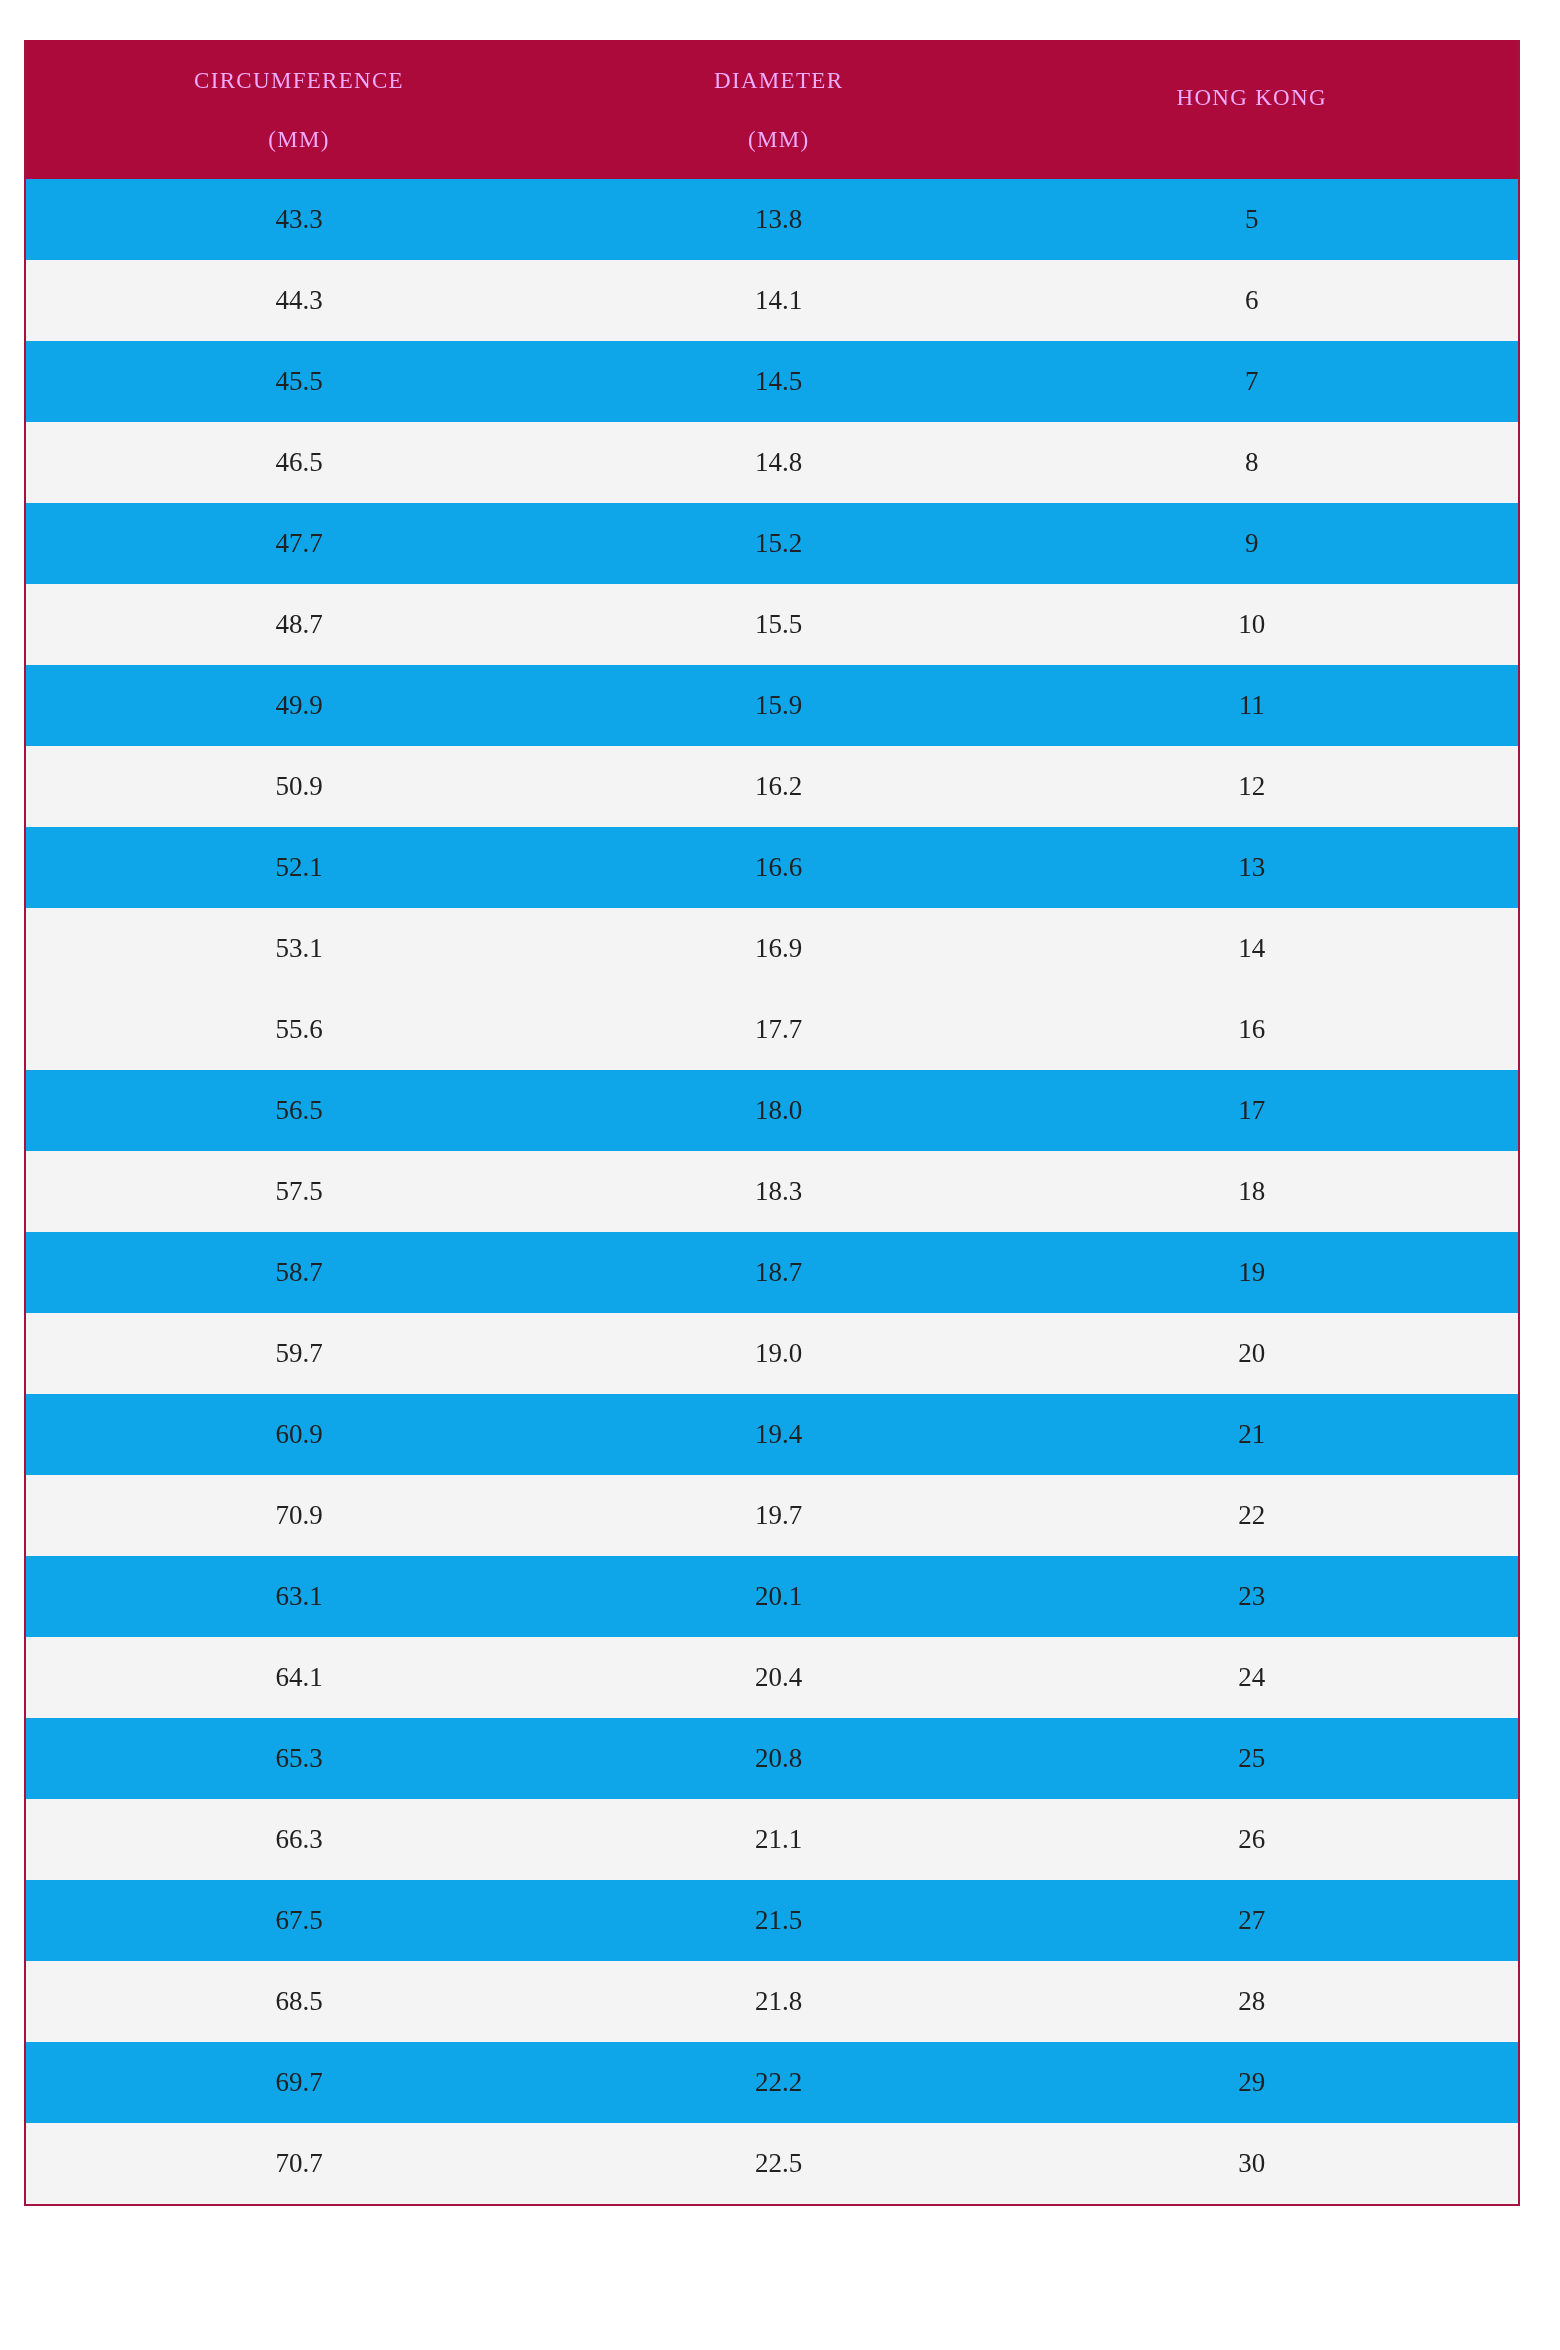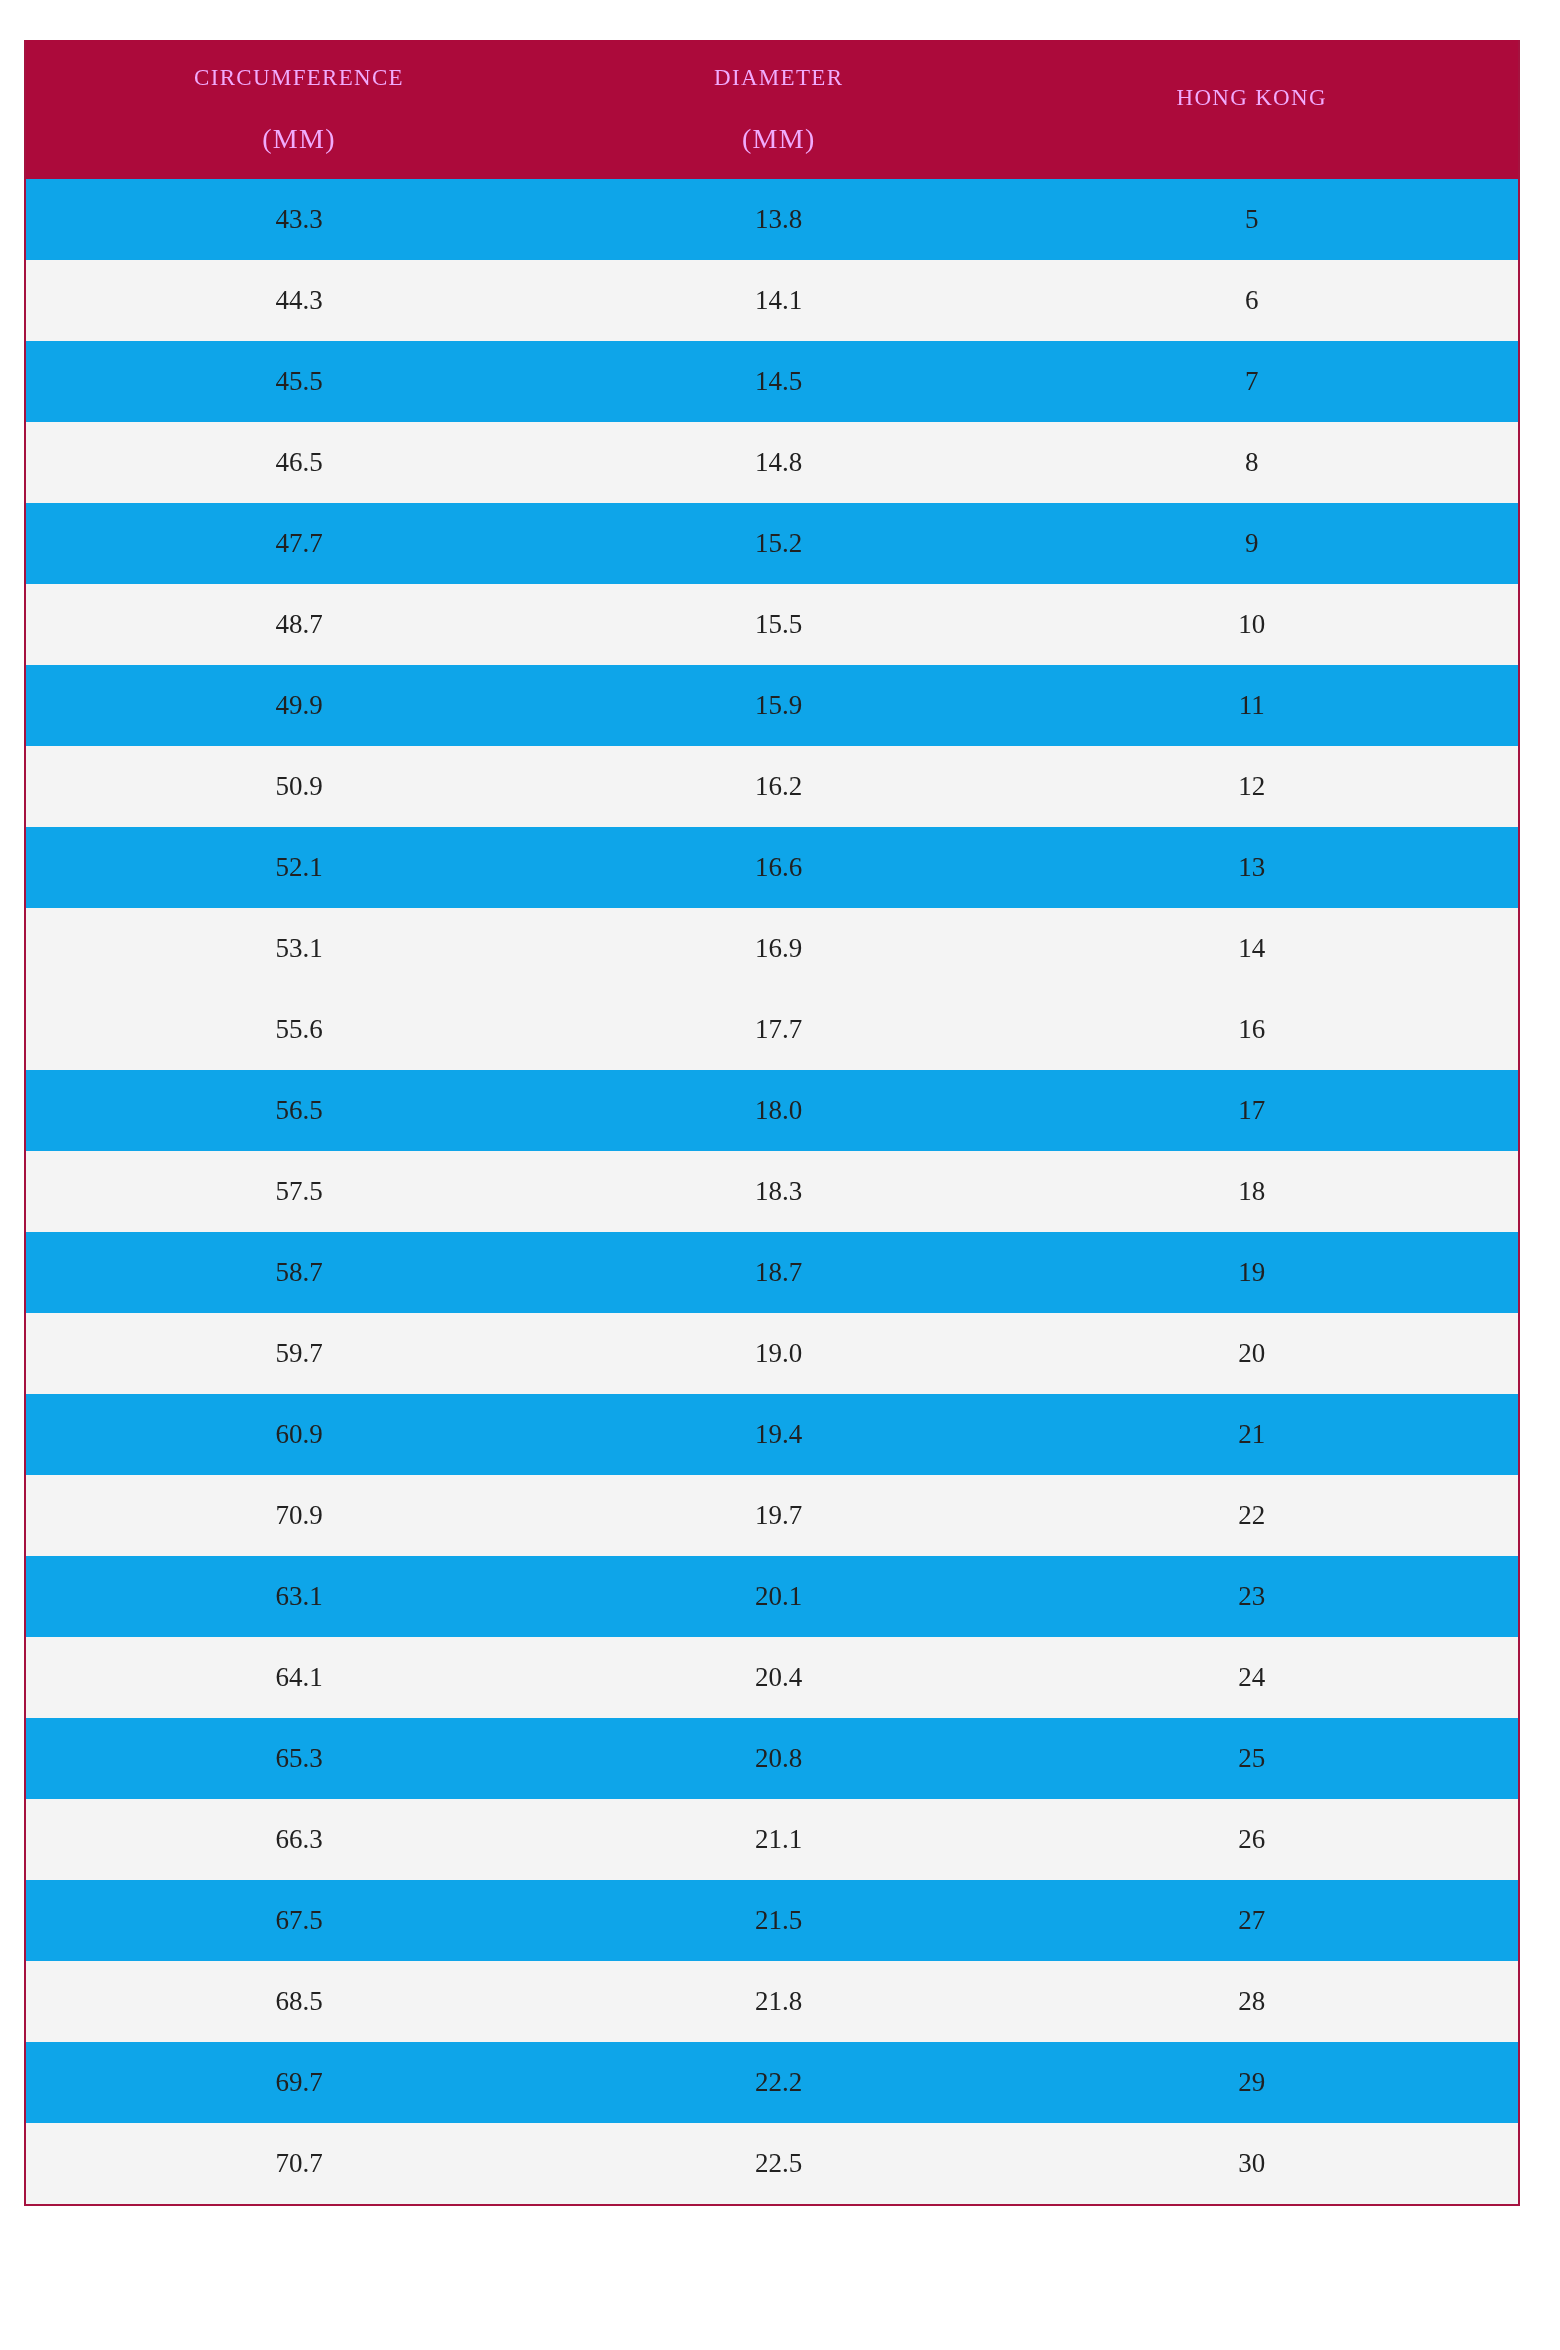--- a/index.html
+++ b/index.html
@@ -62,21 +62,21 @@
     line-height: 1.0;
     border: 0;
   }
 
   th.col-head .head-main {
     display: block;
     padding-bottom: 24px;
   }
   th.col-head .head-sub {
     display: block;
-    font-size: 28px;
+    font-size: 23px;
     letter-spacing: 1.3px;
     margin-top: 12px;
   }
   th.col-head .head-sub:empty { display: none; }
 
   tbody td {
     height: 81px;
     padding: 0;
     vertical-align: middle;
     text-align: center;

